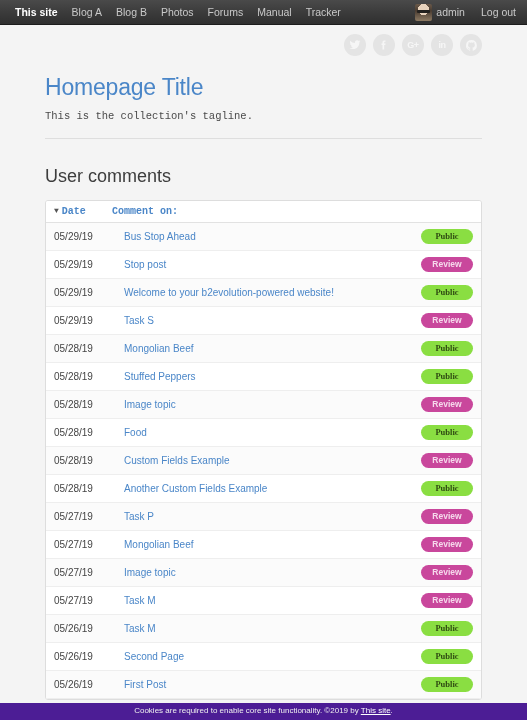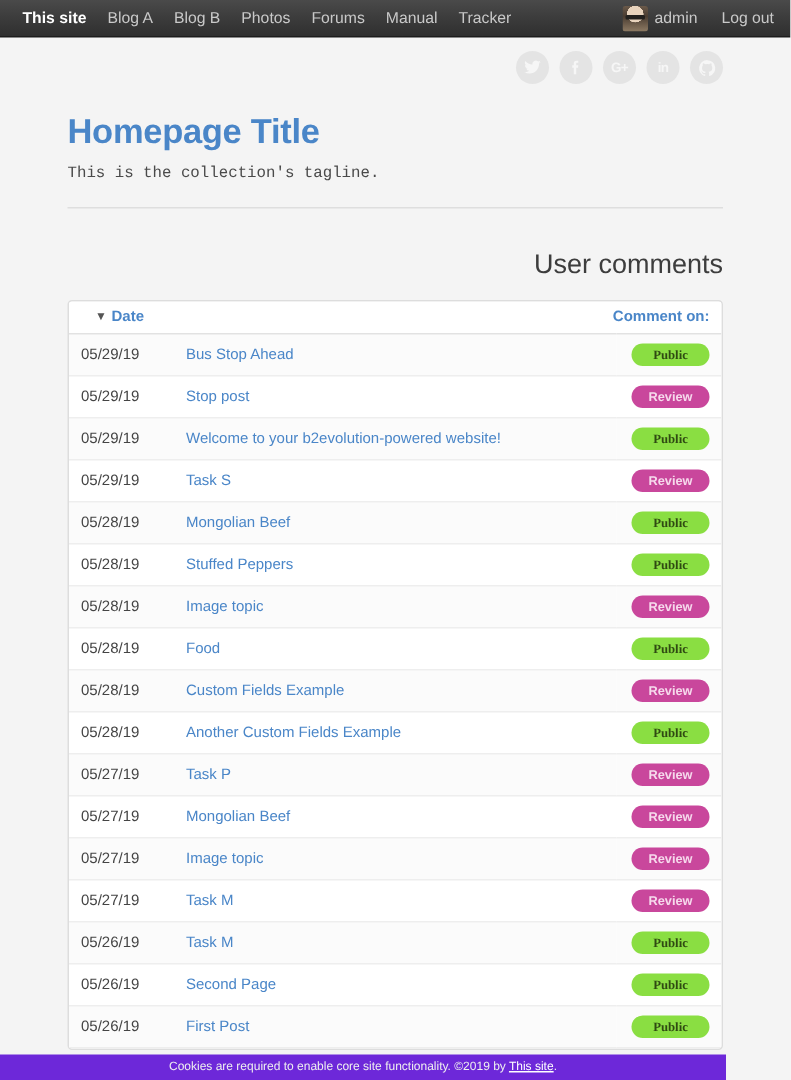--- a/index.html
+++ b/index.html
@@ -98,21 +98,21 @@
     font-weight: bold;
     line-height: 1;
   }
   .social-ic svg { display: block; }
 
   
   .site-header { padding: 14px 0 0 0; }
   .site-title {
     font-size: 23px;
     color: #4a86c8;
-    font-weight: bold;
+    font-weight: normal;
     margin: 0 0 9px 0;
     letter-spacing: -0.2px;
   }
   .tagline {
     font-size: 10.5px;
     color: #4a4a4a;
     margin: 0 0 16px 0;
     font-family: Liberation Mono, monospace;
   }
   .hr {
@@ -120,47 +120,47 @@
     border-top: 1px solid #dedede;
     margin: 0 0 0 0;
   }
 
   
   .section-title {
     font-size: 18px;
     color: #3d3d3d;
     font-weight: normal;
     margin: 27px 0 13px 0;
-    text-align: right;
   }
   .panel {
     border: 1px solid #dddddd;
     border-radius: 3px;
     background: #fff;
     overflow: hidden;
   }
   .panel-head {
     background: #f5f5f5;
     border-bottom: 1px solid #dddddd;
     padding: 7px 10px;
     font-size: 11px;
     color: #444;
   }
   .panel-head b { font-weight: bold; color: #222; }
 
   table.list { width: 100%; border-collapse: collapse; }
   table.list th {
-    text-align: right;
+    text-align: left;
     font-size: 10px;
     color: #4a86c8;
     font-weight: bold;
     padding: 5px 8px;
     border-bottom: 1px solid #e2e2e2;
     background: #fff;
     white-space: nowrap;
+    font-family: Liberation Mono, monospace;
   }
   table.list th.col-date { width: 58px; }
   .sort-ic {
     color: #555;
     font-size: 8px;
     margin-right: 3px;
     vertical-align: 1px;
   }
   table.list td {
     padding: 6px 8px;
@@ -185,22 +185,22 @@
     line-height: 10px;
     color: #fff;
   }
   .pill.public { background: #8ade42; color: #2f4a12; font-family: Liberation Serif, serif; }
   .pill.review { background: #c9479c; color: #f6d9ec; }
 
   
   .cookiebar {
     position: absolute;
     left: 0; bottom: 0;
-    width: 484px;
-    background: #6d28d9;
+    width: 527px;
+    background: #4c1d95;
     color: #efefef;
     font-size: 8px;
     text-align: center;
     padding: 3px 0 4px 0;
     line-height: 10px;
   }
   .cookiebar a { color: #ffffff; text-decoration: underline; }
 </style>
 </head>
 <body>

